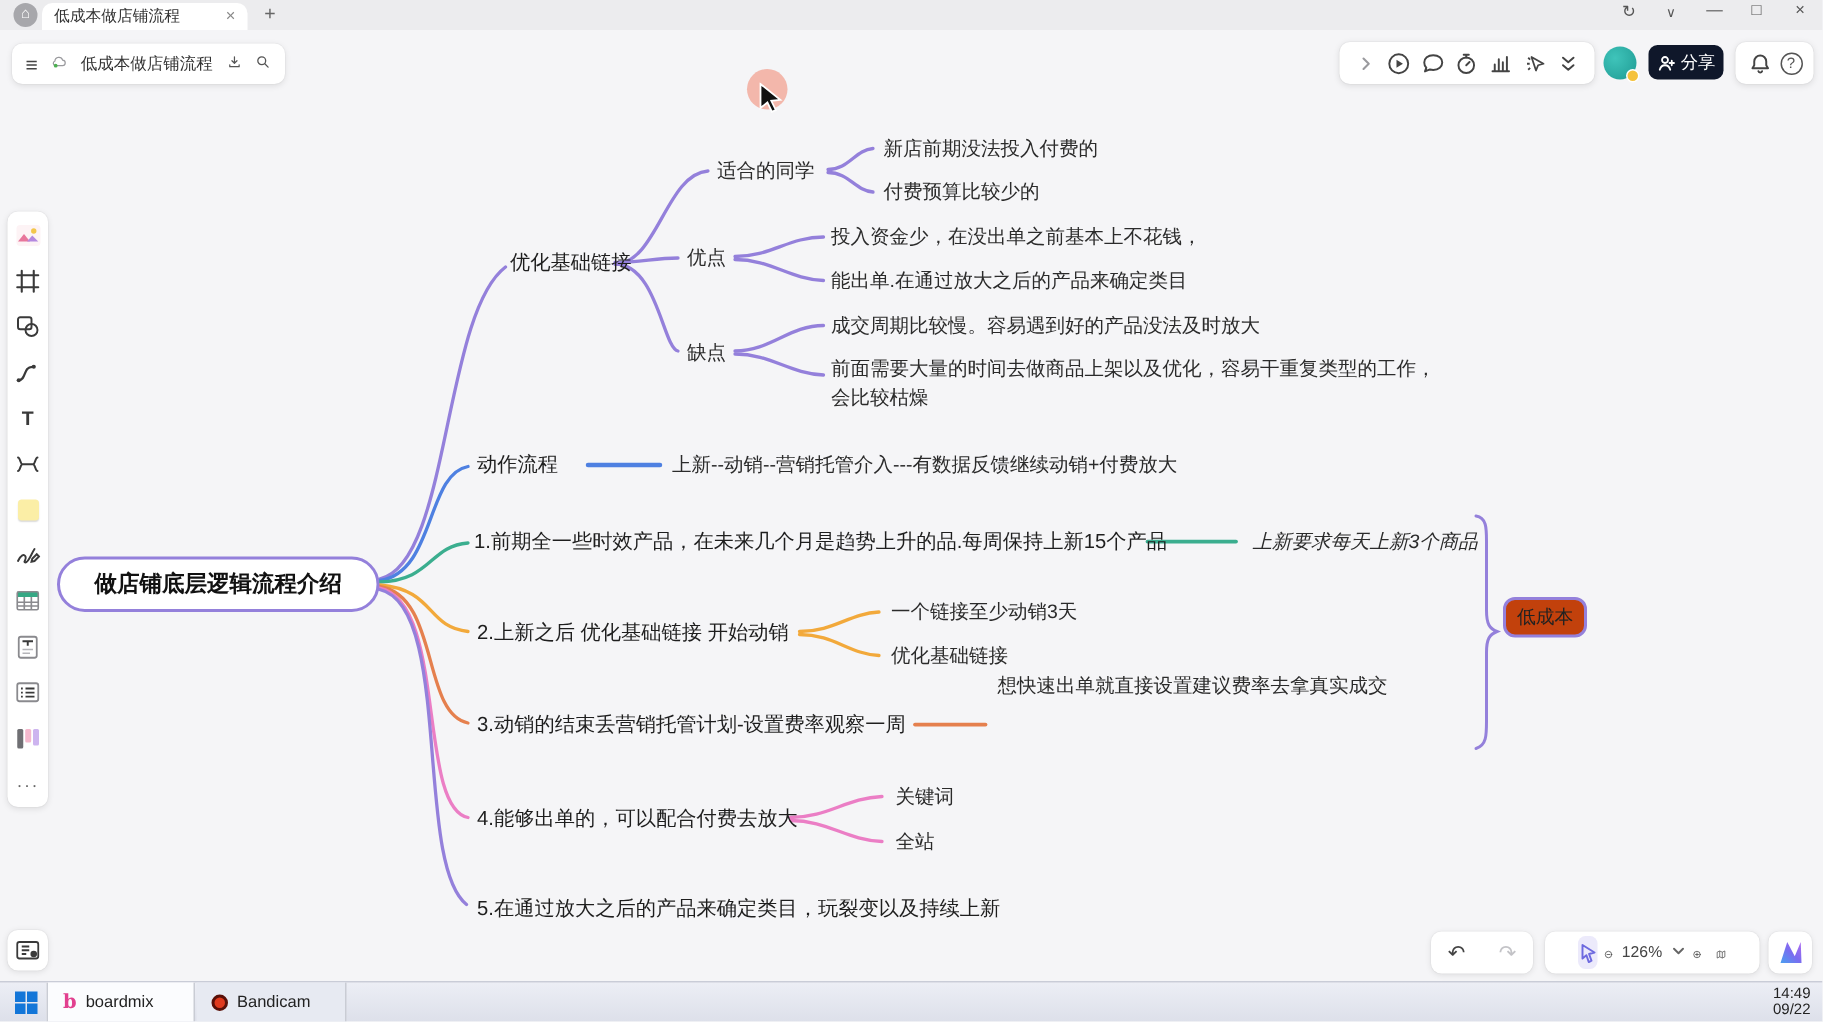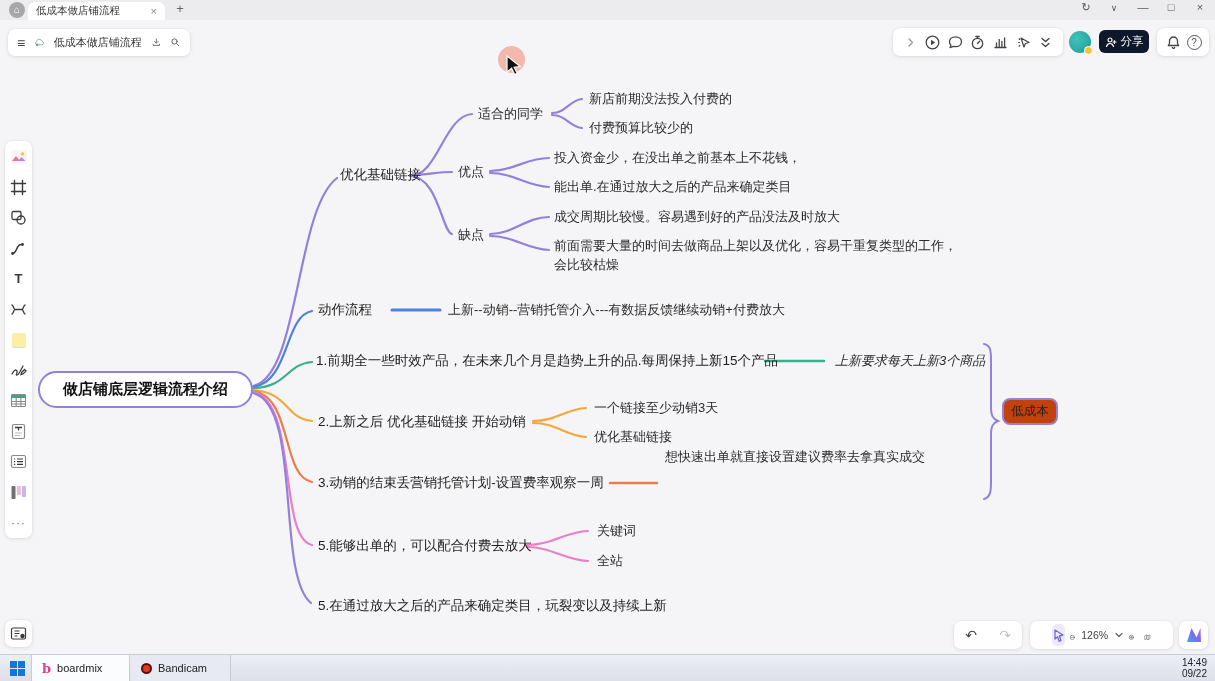--- a/index.html
+++ b/index.html
@@ -161,21 +161,21 @@
   <path fill="none" stroke-width="2" stroke-linecap="round" d="M984,344 C991,345 991,352 991,361 L991,407 C991,416 993,419 998,421 C993,423 991,426 991,435 L991,481 C991,490 991,497 984,499" style="stroke: rgb(148, 128, 219);"></path>
 </svg>
 
 <div class="root-node" title="做店铺底层逻辑流程介绍">做店铺底层逻辑流程介绍</div>
 
 <div class="node node-l1" style="left:340px; top:175px;">优化基础链接</div>
 <div class="node node-l1" style="left:318px; top:310px;">动作流程</div>
 <div class="node node-l1" style="left:316px; top:361px;">1.前期全一些时效产品，在未来几个月是趋势上升的品.每周保持上新15个产品</div>
 <div class="node node-l1" style="left:318px; top:422px;">2.上新之后 优化基础链接 开始动销</div>
 <div class="node node-l1" style="left:318px; top:483px;">3.动销的结束丢营销托管计划-设置费率观察一周</div>
-<div class="node node-l1" style="left:318px; top:546px;">5.能够出单的，可以配合付费去放大</div>
+<div class="node node-l1" style="left:318px; top:546px;">4.能够出单的，可以配合付费去放大</div>
 <div class="node node-l1" style="left:318px; top:606px;">5.在通过放大之后的产品来确定类目，玩裂变以及持续上新</div>
 
 <div class="node" style="left:478px; top:114px;">适合的同学</div>
 <div class="node" style="left:589px; top:99px;">新店前期没法投入付费的</div>
 <div class="node" style="left:589px; top:128px;">付费预算比较少的</div>
 <div class="node" style="left:458px; top:172px;">优点</div>
 <div class="node" style="left:554px; top:158px;">投入资金少，在没出单之前基本上不花钱，</div>
 <div class="node" style="left:554px; top:187px;">能出单.在通过放大之后的产品来确定类目</div>
 <div class="node" style="left:458px; top:235px;">缺点</div>
 <div class="node" style="left:554px; top:217px;">成交周期比较慢。容易遇到好的产品没法及时放大</div>

